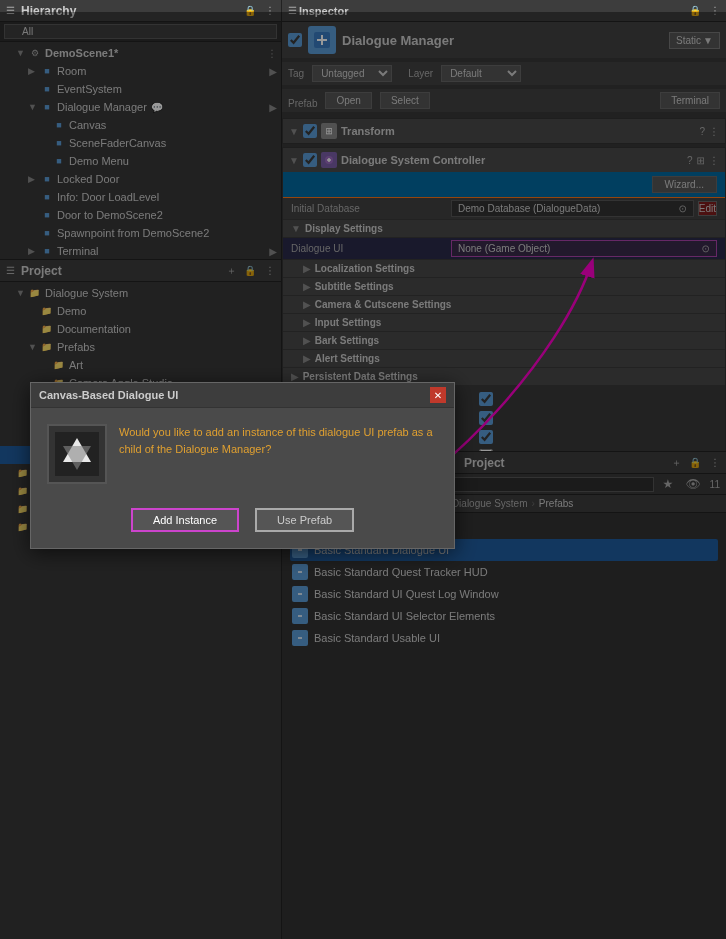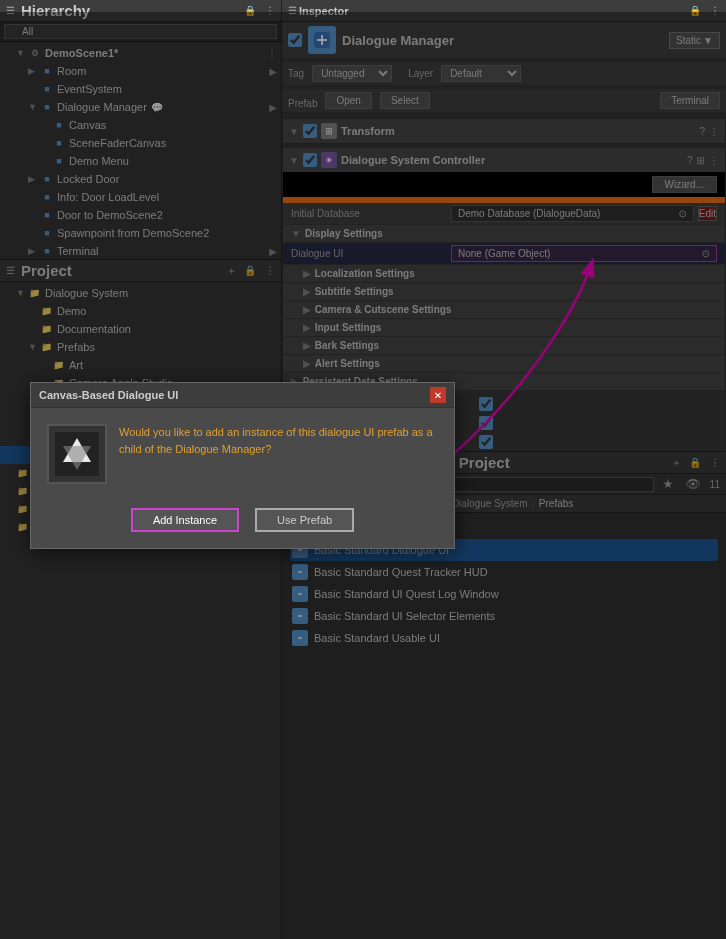--- a/index.html
+++ b/index.html
@@ -41,21 +41,21 @@
       padding: 2px 4px;
       height: 22px;
     }
     .panel-header-left {
       display: flex;
       align-items: center;
       gap: 4px;
     }
     .panel-title {
       color: #ccc;
-      font-size: 15px;
+      font-size: 12px;
       font-weight: 600;
     }
     .panel-icons {
       display: flex;
       gap: 4px;
       align-items: center;
     }
     .icon-btn {
       cursor: pointer;
       color: #aaa;
@@ -776,21 +776,21 @@
             </svg>
           </div>
           <span class="component-name">Dialogue System Controller</span>
           <div class="component-tools">
             <span>?</span>
             <span>⊞</span>
             <span>⋮</span>
           </div>
         </div>
 
-        <div style="display:flex;justify-content:flex-end;padding:4px 8px;background:#000000;border-bottom:6px solid #f97316;align-items:center;">
+        <div style="display:flex;justify-content:flex-end;padding:4px 8px;background:#0369a1;border-bottom:1px solid #f97316;align-items:center;">
           <button class="wizard-btn" style="margin:0">Wizard...</button>
         </div>
 
         <div class="field-row">
           <span class="field-label">Initial Database</span>
           <div class="field-obj-ref">
             <span>Demo Database (DialogueData)</span>
             <span class="circle-btn">⊙</span>
           </div>
           <button class="edit-btn" style="margin-left:4px">Edit</button>

